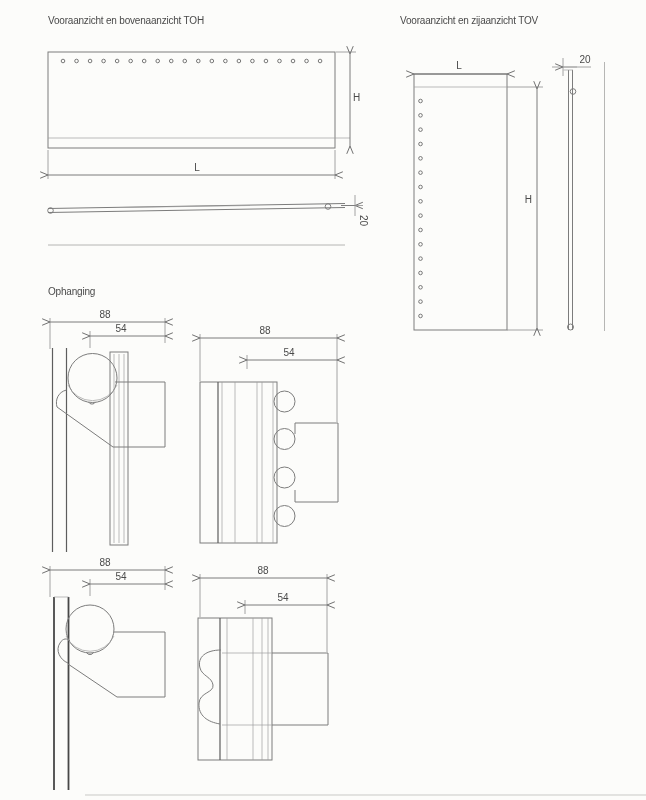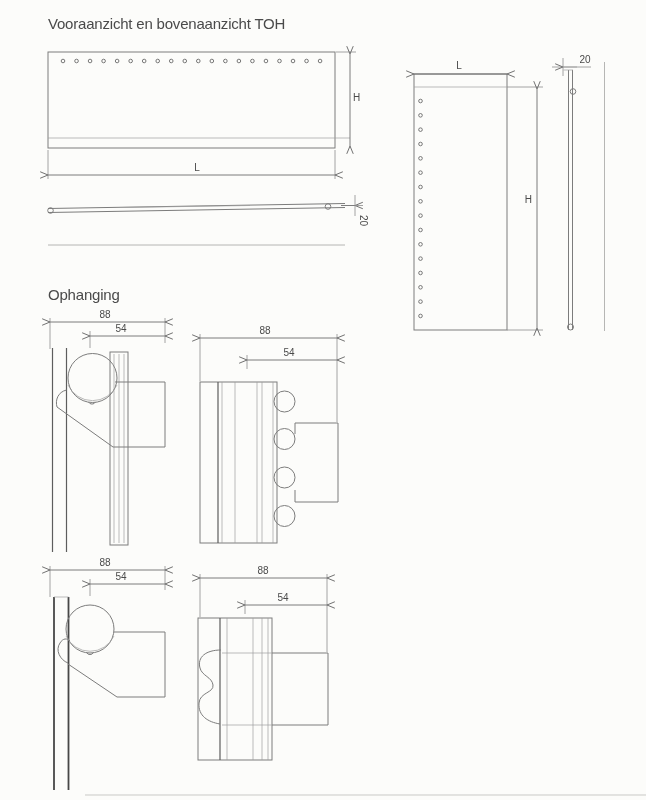--- a/index.html
+++ b/index.html
@@ -1,36 +1,37 @@
 <!DOCTYPE html>
 <html><head>
 <meta charset="utf-8">
 <style>
   html,body{margin:0;padding:0;background:#fcfcfa;}
   .page{position:relative;width:646px;height:800px;background:#fcfcfa;
         font-family:"Liberation Sans",sans-serif;overflow:hidden;}
-  .title{position:absolute;font-size:15px;color:#4a4a4a;letter-spacing:-0.2px;white-space:nowrap;}
+  .title{position:absolute;font-size:10px;color:#4a4a4a;letter-spacing:-0.2px;white-space:nowrap;}
   .drawing-svg{position:absolute;left:0;top:0;}
   .drawing-svg text{font-family:"Liberation Sans",sans-serif;font-size:10px;fill:#4a4a4a;}
   .ol{fill:none;stroke:#7c7c7c;stroke-width:1;}
   .thin{fill:none;stroke:#9f9f9f;stroke-width:0.7;}
   .dim{fill:none;stroke:#6e6e6e;stroke-width:0.9;}
   .ext{fill:none;stroke:#8d8d8d;stroke-width:0.8;}
   .dark{fill:none;stroke:#474747;stroke-width:1.8;}
   .md{fill:none;stroke:#5d5d5d;stroke-width:1.2;}
   .faint{fill:none;stroke:#c9c9c6;stroke-width:1;}
   .wall{fill:none;stroke:#aeaeab;stroke-width:0.9;}
   g.holes circle{fill:none;stroke:#6a6a6a;stroke-width:0.9;}
 </style>
 </head>
 <body>
 
 <div class="page">
 
   <div class="title" style="left:48px;top:15px">Vooraanzicht en bovenaanzicht TOH</div>
+  <div class="title" style="left:400px;top:15px">Vooraanzicht en zijaanzicht TOV</div>
   <div class="title" style="left:48px;top:286px">Ophanging</div>
 
   <svg class="drawing-svg" width="646" height="800" viewBox="0 0 646 800">
     <defs>
       <marker id="arr" viewBox="0 0 10 10" refX="0.8" refY="5" markerWidth="10" markerHeight="10" orient="auto-start-reverse">
         <path d="M9.5,1.4 L0.8,5 L9.5,8.6" fill="none" stroke="#6e6e6e" stroke-width="1.1"></path>
       </marker>
     </defs>
 
     <g>

